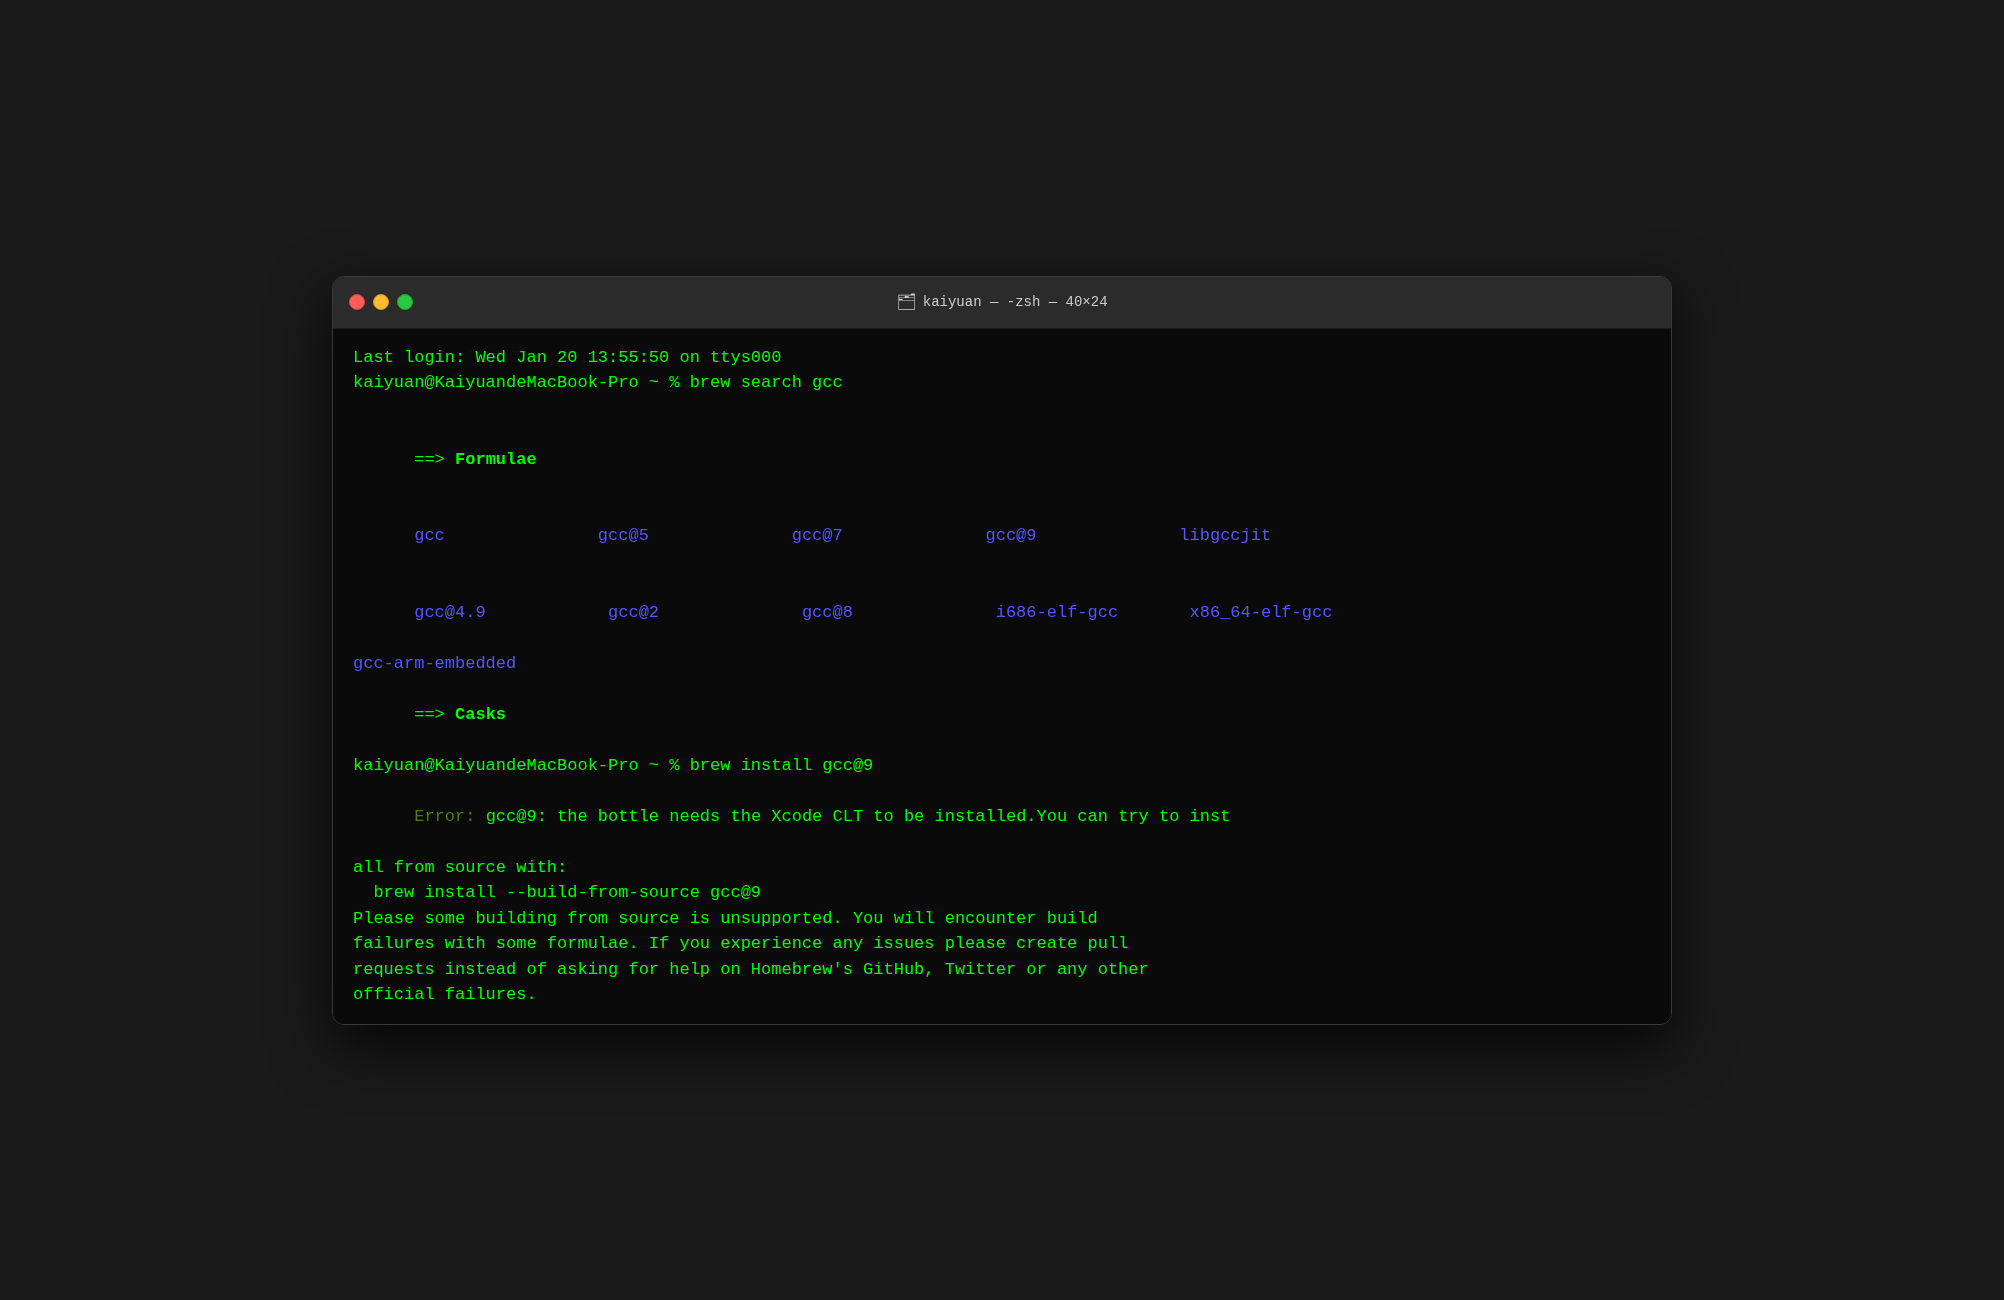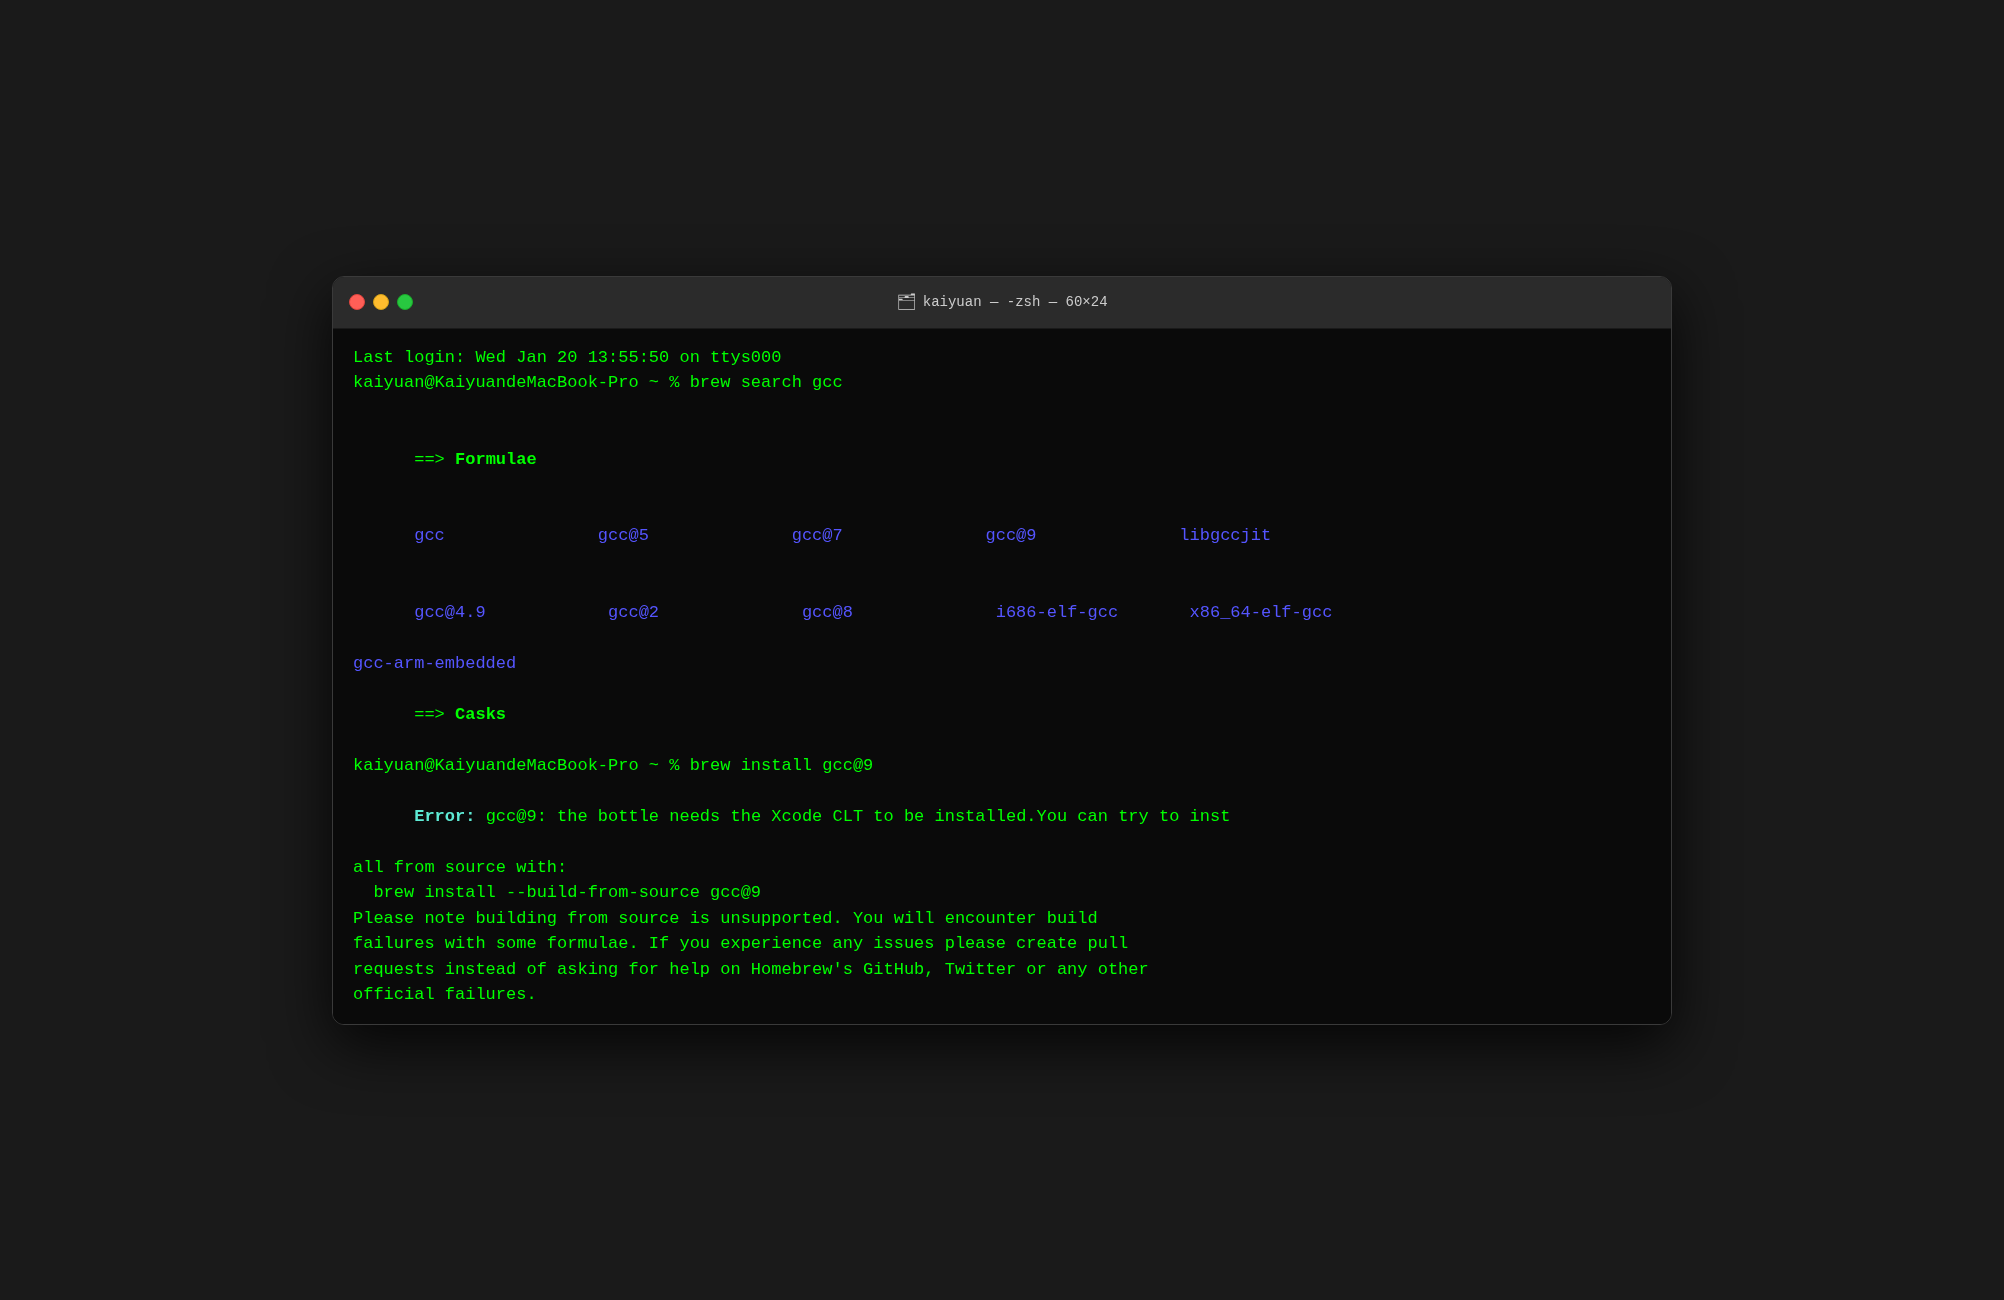--- a/index.html
+++ b/index.html
@@ -93,37 +93,37 @@
     }
 
     .empty-line {
       height: 1.5em;
     }
 
     .formulae-header { color: #00ff00; }
     .formulae-label { color: #00ff00; font-weight: bold; }
     .casks-label { color: #00ff00; font-weight: bold; }
     .formula-item { color: #5555ff; }
-    .error-label { color: #5eead4; font-weight: bold; }
+    .error-label { color: #4d7c0f; font-weight: normal; }
     .error-text { color: #00ff00; text-align: right; }
     .warning-text { color: #00ff00; }
   </style>
 </head>
 <body>
 
 <div class="window">
   <div class="titlebar">
     <div class="traffic-lights">
       <div class="traffic-light close"></div>
       <div class="traffic-light minimize"></div>
       <div class="traffic-light maximize"></div>
     </div>
     <div class="titlebar-title">
       <span class="folder-icon">🗂</span>
-      <span>kaiyuan — -zsh — 60×24</span>
+      <span>kaiyuan — -zsh — 40×24</span>
     </div>
   </div>
 
   <div class="terminal-body">
 
     <div class="line green">Last login: Wed Jan 20 13:55:50 on ttys000</div>
     <div class="line prompt">kaiyuan@KaiyuandeMacBook-Pro ~ % brew search gcc</div>
     <div class="empty-line"></div>
 
     <div class="line formulae-header">
@@ -143,20 +143,20 @@
       <span class="arrow">==&gt; </span><span class="casks-label bold">Casks</span>
     </div>
 
     <div class="line prompt">kaiyuan@KaiyuandeMacBook-Pro ~ % brew install gcc@9</div>
 
     <div class="line">
       <span class="error-label">Error:</span><span class="error-text"> gcc@9: the bottle needs the Xcode CLT to be installed.You can try to inst</span>
     </div>
     <div class="line green">all from source with:</div>
     <div class="line green">  brew install --build-from-source gcc@9</div>
-    <div class="line warning-text">Please note building from source is unsupported. You will encounter build</div>
+    <div class="line warning-text">Please some building from source is unsupported. You will encounter build</div>
     <div class="line warning-text">failures with some formulae. If you experience any issues please create pull</div>
     <div class="line warning-text">requests instead of asking for help on Homebrew's GitHub, Twitter or any other</div>
     <div class="line warning-text">official failures.</div>
 
 
   </div>
 </div>
 
 </body></html>

